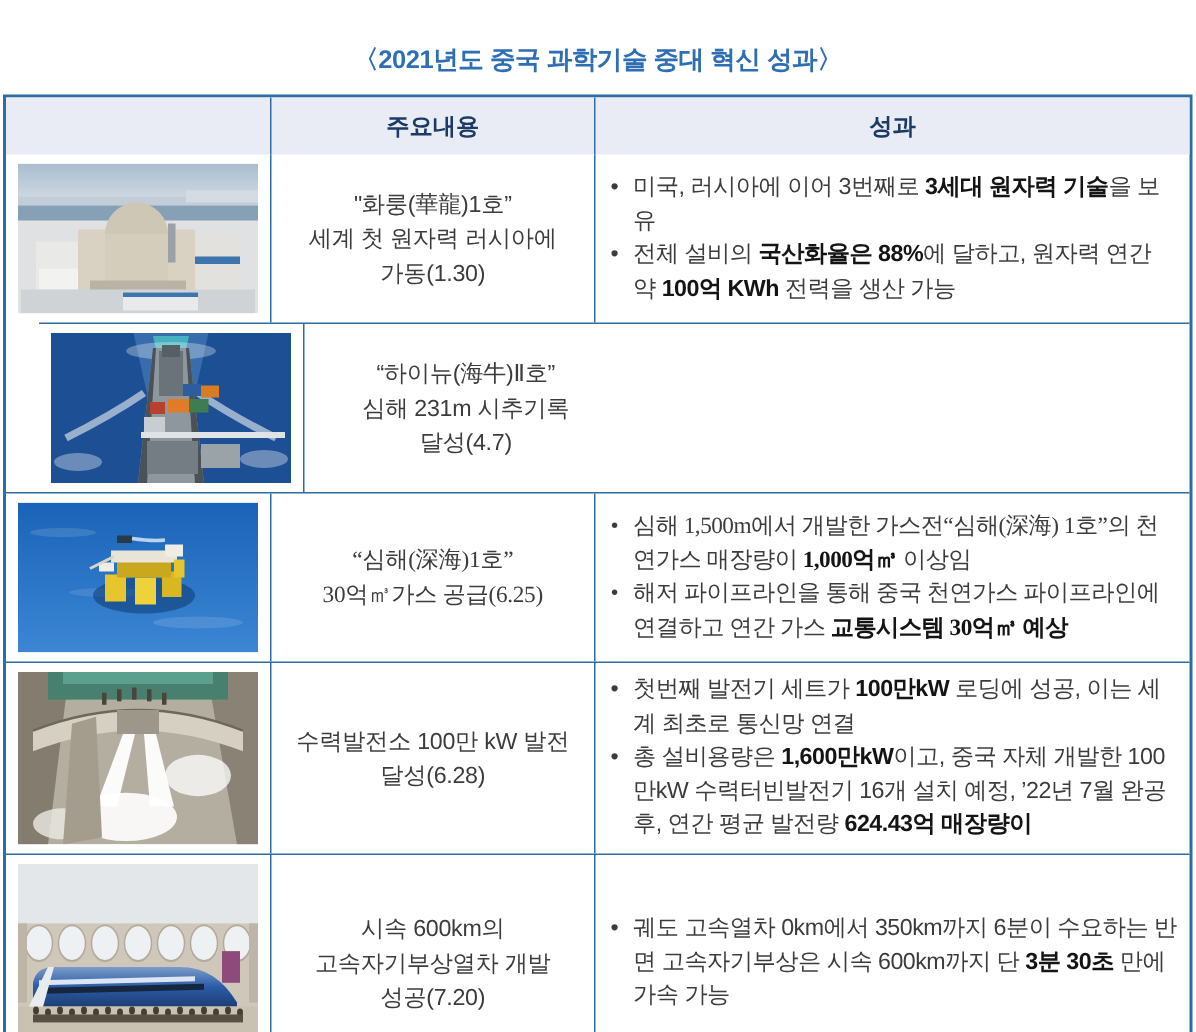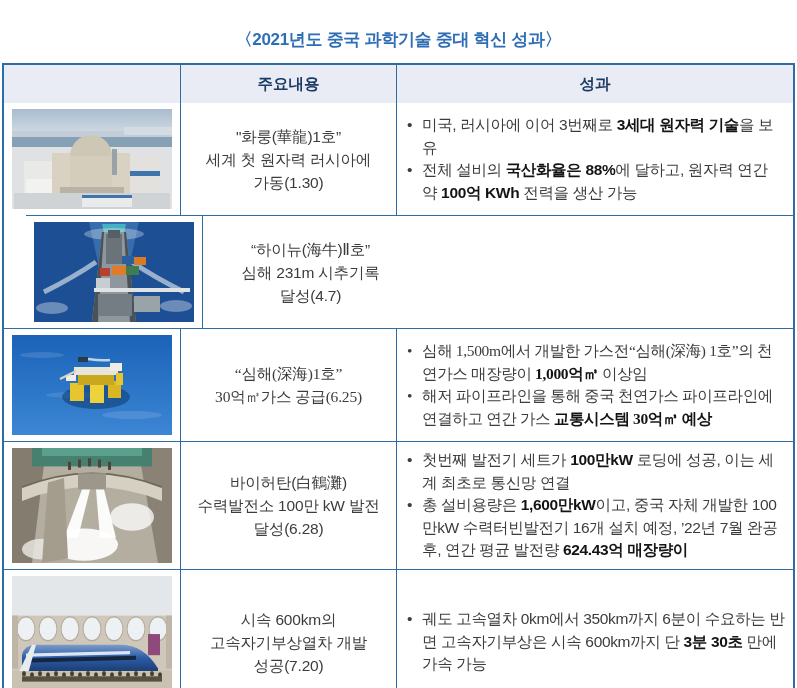--- a/index.html
+++ b/index.html
@@ -207,21 +207,20 @@
    <polygon points="70,36 78,36 66,78 52,78" fill="#ffffff" opacity="0.95"></polygon>
    <polygon points="84,36 92,36 104,78 88,78" fill="#ffffff" opacity="0.95"></polygon>
    <ellipse cx="72" cy="84" rx="34" ry="14" fill="#ffffff" opacity="0.9"></ellipse>
    <ellipse cx="120" cy="60" rx="22" ry="12" fill="#ffffff" opacity="0.75"></ellipse>
    <ellipse cx="30" cy="88" rx="20" ry="9" fill="#eceae5" opacity="0.8"></ellipse>
    <polygon points="36,30 52,26 56,96 30,100" fill="#a49d8e"></polygon>
  </svg>
             </div>
           </div>
           <div class="cell ach-cell">
-            <div>바이허탄(白鶴灘)</div>
             <div>수력발전소 100만 kW 발전</div>
             <div>달성(6.28)</div>
           </div>
           <div class="cell det-cell">
             <ul class="bullets">
               <li><span>첫번째 발전기 세트가 </span><b>100만kW</b><span> 로딩에 성공, 이는 세계 최초로 통신망 연결</span></li>
               <li><span>총 설비용량은 </span><b>1,600만kW</b><span>이고, 중국 자체 개발한 100만kW 수력터빈발전기 16개 설치 예정, ’22년 7월 완공 후, 연간 평균 발전량 </span><b>624.43억 매장량이</b></li>
             </ul>
           </div>
         </div>

